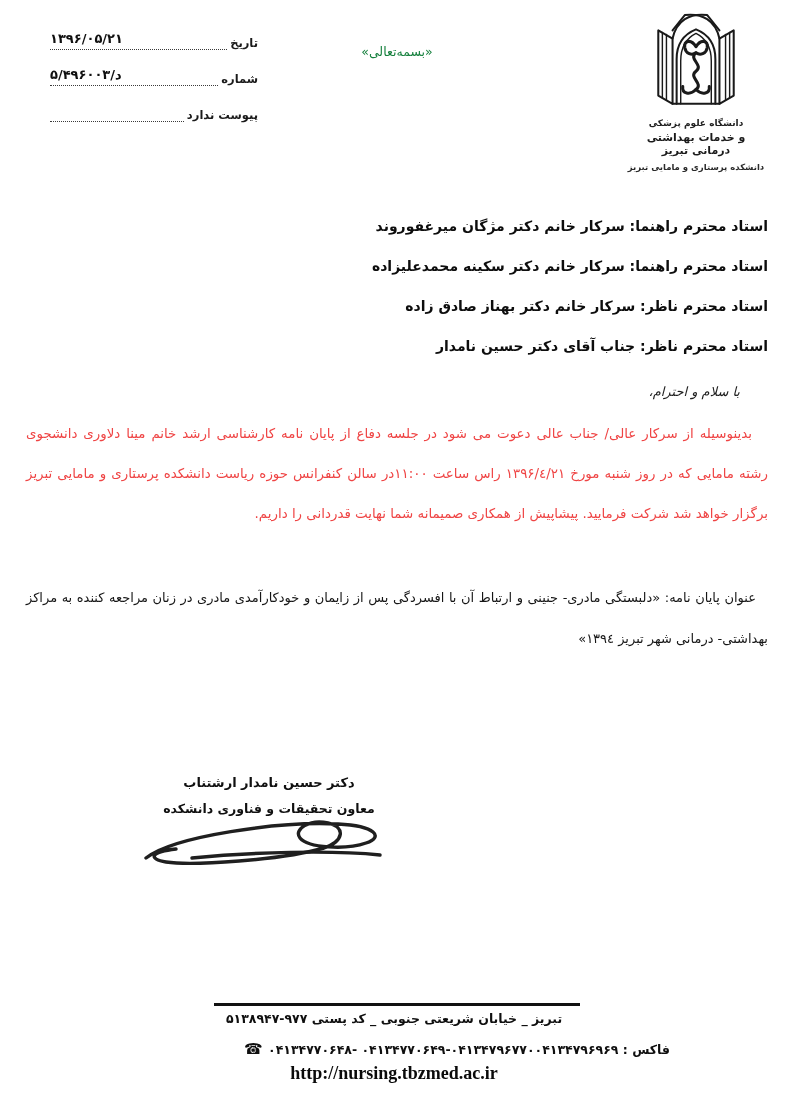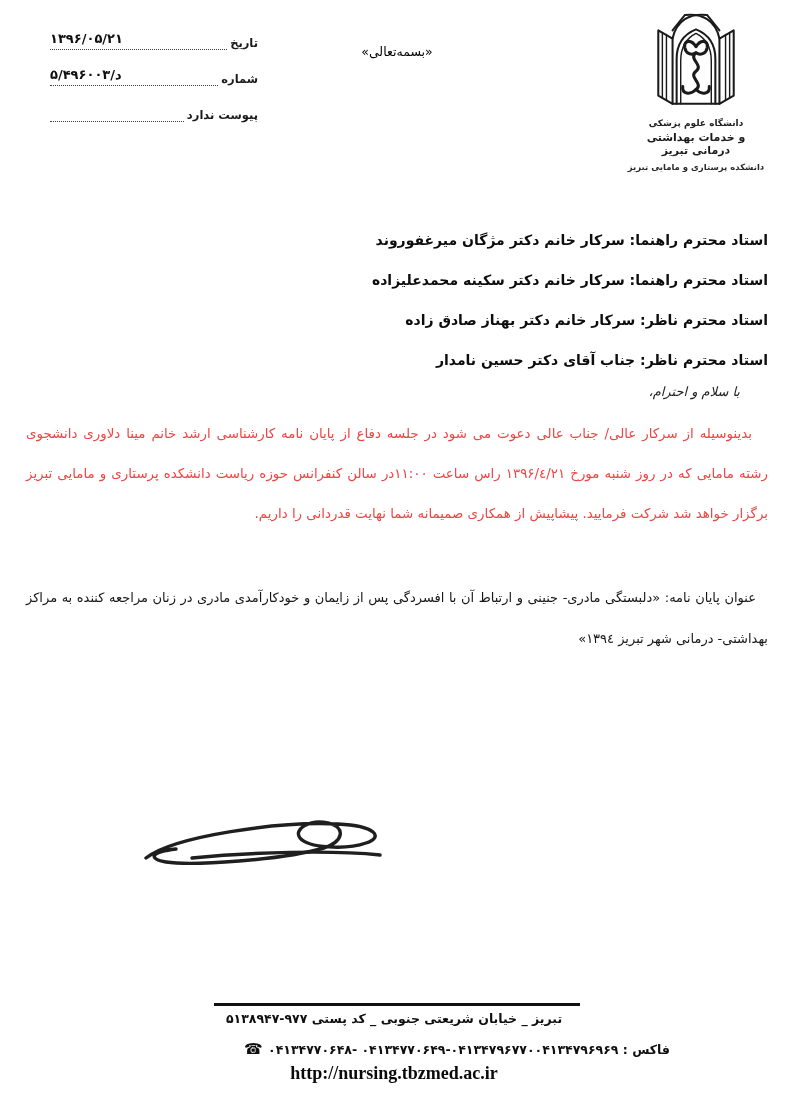--- a/index.html
+++ b/index.html
@@ -13,29 +13,29 @@
     color:#141414;
     overflow:hidden;
   }
   
   .meta{position:absolute;left:50px;top:28px;width:208px;font-weight:bold;}
   .meta-row{display:flex;align-items:flex-end;margin-bottom:14px;height:22px;}
   .mlbl{font-size:11.5px;white-space:nowrap;color:#1a1a1a;}
   .leader{flex:1;border-bottom:1.6px dotted #3a3a3a;margin-right:3px;text-align:left;position:relative;}
   .mval{font-size:13px;position:relative;top:-2px;direction:ltr;unicode-bidi:isolate;white-space:nowrap;color:#101010;}
   
-  .besmele{position:absolute;top:44px;left:0;right:0;text-align:center;font-size:12.5px;color:#000000;padding-left:6px;}
+  .besmele{position:absolute;top:44px;left:0;right:0;text-align:center;font-size:12.5px;color:#15803d;padding-left:6px;}
   
   .emblem-block{position:absolute;top:10px;right:22px;width:140px;text-align:center;}
   .emblem-block svg{display:block;margin:0 auto;}
   .org1{font-size:9px;font-weight:bold;margin-top:2px;color:#222;}
   .org2{font-size:11px;font-weight:bold;margin-top:3px;color:#1a1a1a;}
   .org3{font-size:8.5px;font-weight:bold;margin-top:5px;color:#2a2a2a;}
   
-  .recipients{position:absolute;top:220px;right:20px;left:20px;line-height:40px;}
+  .recipients{position:absolute;top:206px;right:20px;left:20px;line-height:40px;}
   .recipient-line{font-weight:bold;font-size:14px;color:#0d0d0d;white-space:nowrap;}
   
   .salutation{position:absolute;top:384px;right:48px;font-size:13px;font-style:italic;color:#1d1d1d;}
   .body-par{position:absolute;top:414px;right:20px;left:26px;
     font-size:13.4px;line-height:40px;text-align:justify;text-indent:16px;color:#ef4444;}
   .thesis-par{position:absolute;top:577px;right:20px;left:26px;
     font-size:13px;line-height:41px;text-align:justify;text-indent:12px;color:#161616;}
   
   .sig-block{position:absolute;top:775px;left:145px;width:248px;text-align:center;}
   .sig-name{font-weight:bold;font-size:13px;color:#101010;}
@@ -117,20 +117,24 @@
     <div class="recipient-line">استاد محترم ناظر: سرکار خانم دکتر بهناز صادق زاده</div>
     <div class="recipient-line">استاد محترم ناظر: جناب آقای دکتر حسین نامدار</div>
   </div>
 
   <div class="salutation">با سلام و احترام،</div>
 
   <div class="body-par">بدینوسیله از سرکار عالی/ جناب عالی دعوت می شود در جلسه دفاع از پایان نامه کارشناسی ارشد خانم مینا دلاوری دانشجوی رشته مامایی  که در روز شنبه مورخ ۱۳۹۶/٤/۲۱ راس ساعت ۱۱:۰۰در سالن کنفرانس حوزه ریاست دانشکده پرستاری و مامایی تبریز برگزار خواهد شد شرکت فرمایید. پیشاپیش از همکاری صمیمانه شما نهایت قدردانی را داریم.</div>
 
   <div class="thesis-par">عنوان پایان نامه: «دلبستگی مادری- جنینی و ارتباط آن با افسردگی پس از زایمان و خودکارآمدی مادری در زنان مراجعه کننده به مراکز بهداشتی- درمانی شهر تبریز ۱۳۹٤»</div>
 
+  <div class="sig-block">
+    <div class="sig-name">دکتر حسین نامدار ارشتناب</div>
+    <div class="sig-title">معاون تحقیقات و فناوری دانشکده</div>
+  </div>
   <svg class="sig-scrawl" width="266" height="64" viewBox="0 0 266 64" fill="none" stroke="#1f1f1f" stroke-width="3.4" stroke-linecap="round">
     <path d="M16,50 C44,28 150,13 208,16 C246,18 254,29 236,35 C216,42 178,40 170,30 C163,21 180,11 198,15 C216,19 214,33 194,40 C152,52 62,58 36,54 C18,51 20,44 46,41"></path>
     <path d="M62,50 C122,44 202,42 250,47"></path>
   </svg>
 
   <div class="f-rule"></div>
   <div class="f-address">تبریز _ خیابان شریعتی جنوبی _ کد پستی ۹۷۷-۵۱۳۸۹۴۷</div>
   <div class="f-contact">
     <span class="phones-wrap">
       <span class="phone-glyph">☎</span>

